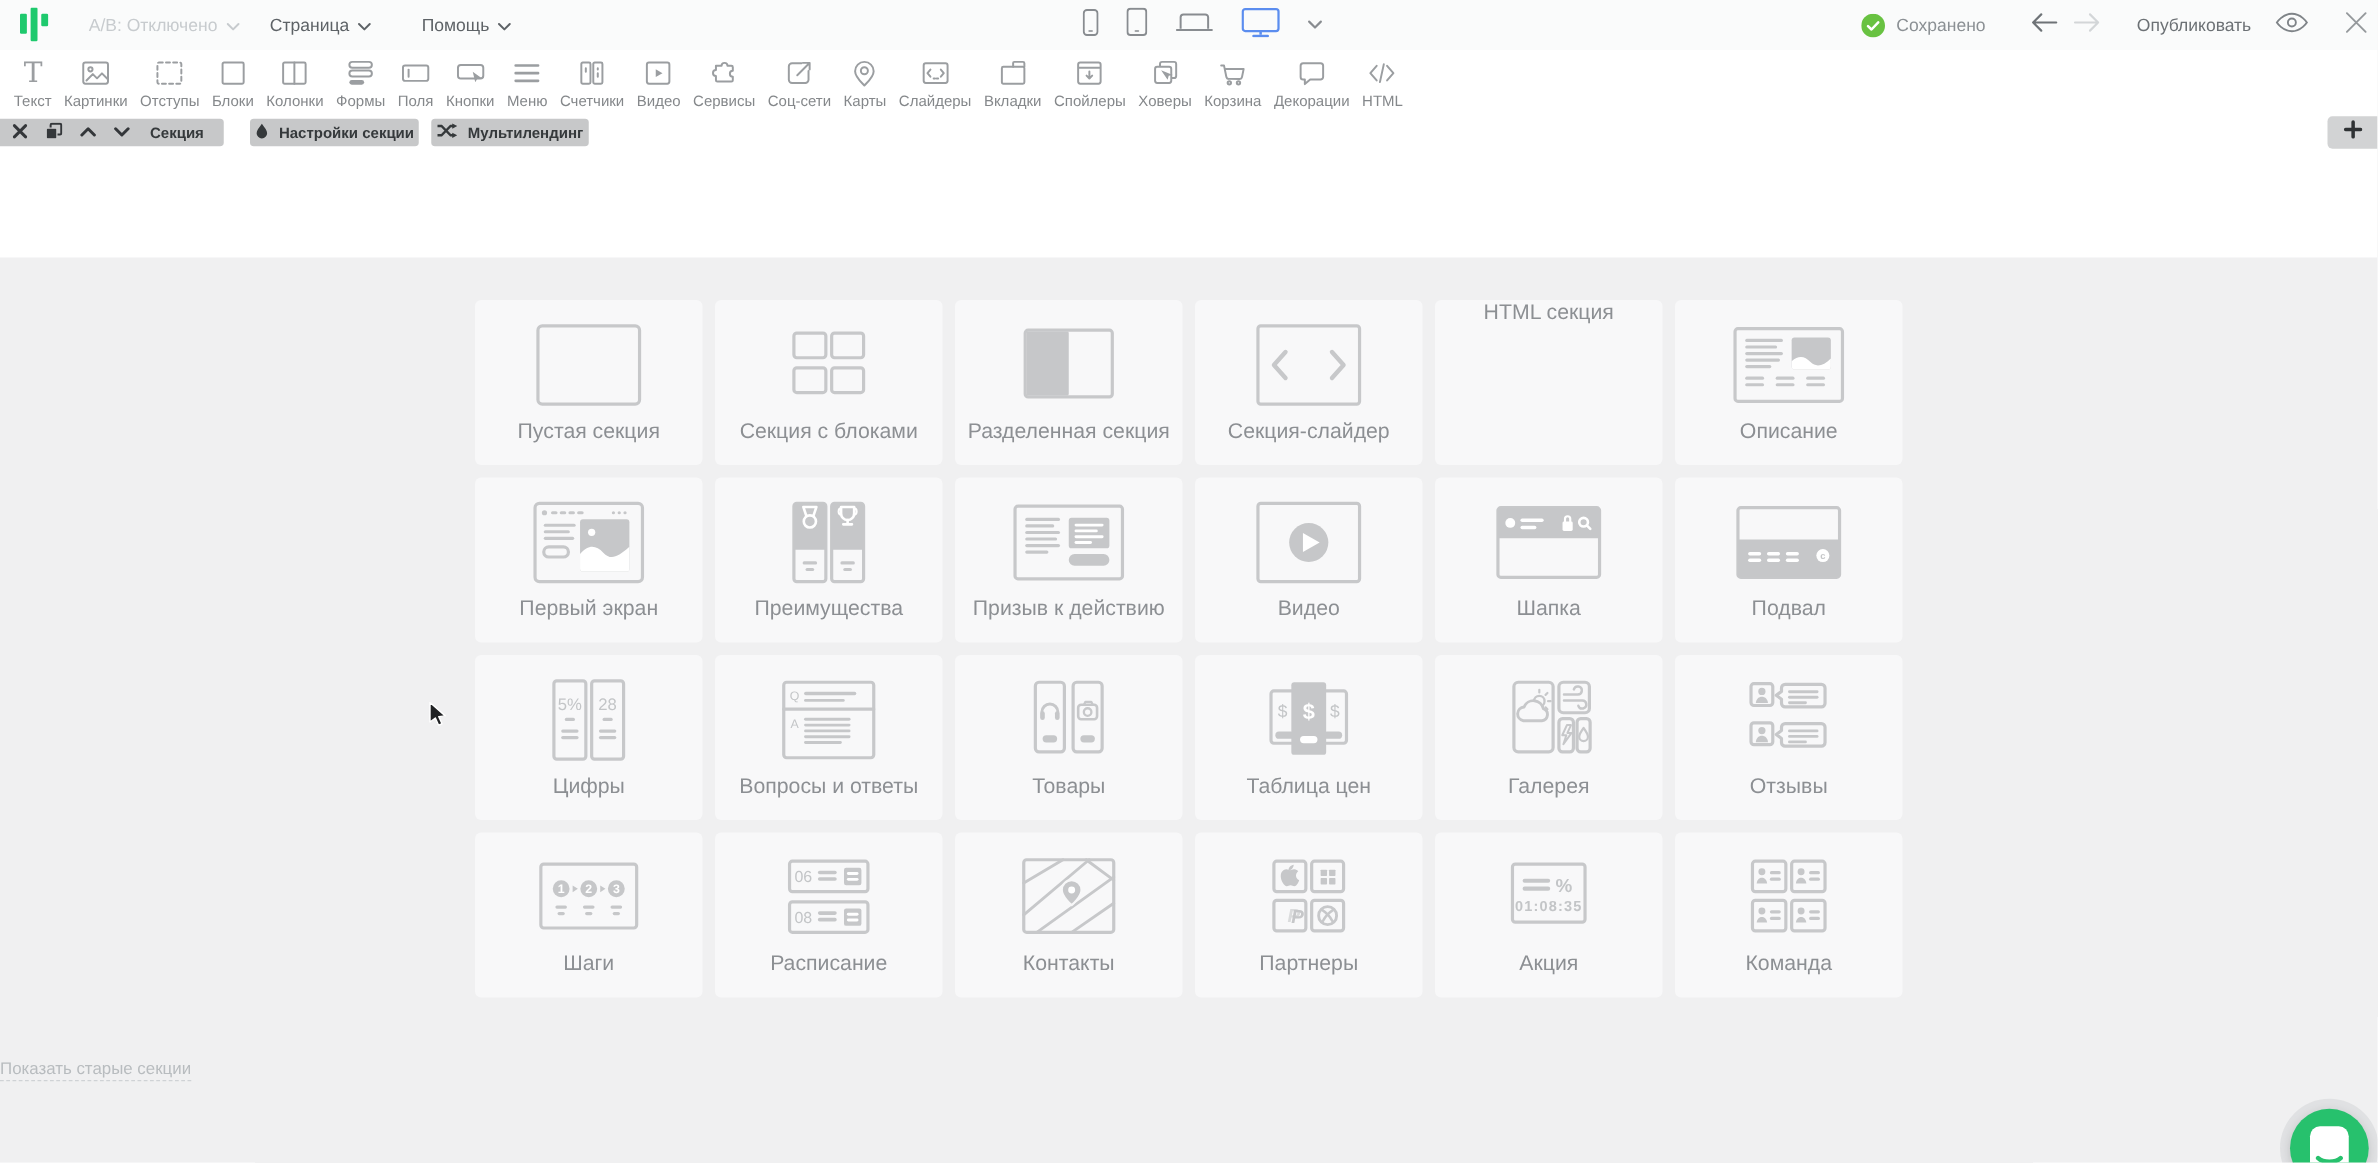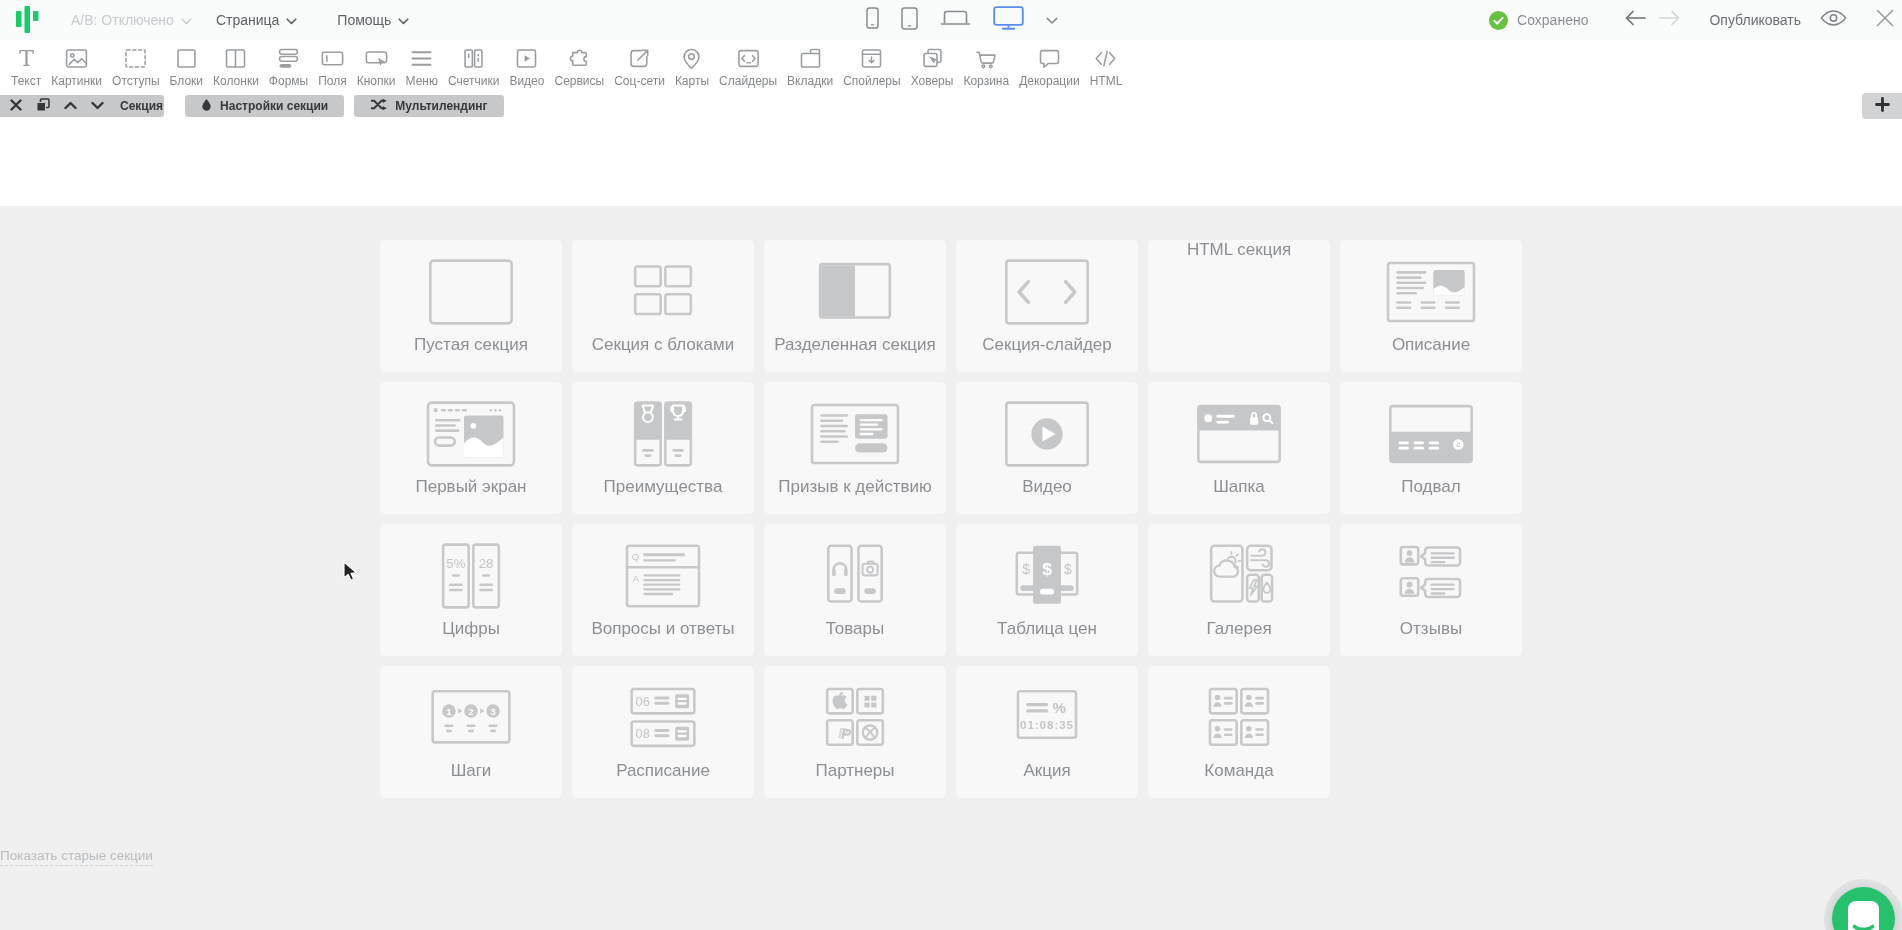--- a/index.html
+++ b/index.html
@@ -36,24 +36,24 @@
 
   
   .toolbar{position:absolute;top:40px;left:0;right:0;height:55px;background:#fff;display:flex;align-items:flex-start;padding:5px 0 0 6px;white-space:nowrap}
   .tb-item{display:flex;flex-direction:column;align-items:center;gap:2px;padding:0 5px;cursor:pointer}
   .tb-icon{height:27px;display:flex;align-items:center}
   .tb-label{font-size:12px;color:#85888b}
 
   
   .section-bar{position:absolute;top:95px;left:0;display:flex;align-items:center;z-index:4}
   .pill{height:22px;background:#c7c8c9;color:#35393b;display:flex;align-items:center;border-radius:3px;font-size:12px;font-weight:bold}
-  .pill-main{border-radius:0 3px 3px 0;padding:0 1px 0 10px}
+  .pill-main{border-radius:0 3px 3px 0;padding:0 16px 0 10px}
   .pill-main button{color:#34373a;margin-right:14px}
   .pill-main .pill-label{margin-left:2px}
-  .pill-btn{padding:0 16px;gap:8px}
+  .pill-btn{padding:0 4px;gap:8px}
   .pill + .pill-btn{margin-left:21px}
   .pill-btn + .pill-btn{margin-left:10px}
   .add-section{position:absolute;top:93px;right:0;width:40px;height:26px;background:#d2d3d4;border-radius:4px 0 0 4px;justify-content:center;color:#2f3234;z-index:4}
 
   
   .canvas{position:absolute;top:206px;left:0;right:0;bottom:0;background:#f0f0f1}
   .grid{position:absolute;top:34px;left:380px;display:grid;grid-template-columns:repeat(6,182px);grid-auto-rows:132px;gap:10px}
   .card{background:#f8f8f9;border-radius:5px;display:flex;flex-direction:column;align-items:center;cursor:pointer}
   .card-icon{flex:1;display:flex;align-items:center;justify-content:center;padding-top:8px}
   .card-label{font-size:17px;color:#8c8f93;margin-bottom:17px}
@@ -797,20 +797,33 @@
               <rect x="62.5" y="45.5" width="8" height="2" rx="1" fill="#fff" stroke="none"></rect>
             </g>
           </svg>
         </div>
         <div class="card-label">Расписание</div>
       </div>
       <div class="card">
         <div class="card-icon">
           <svg viewBox="0 0 100 62" width="118" height="72">
             <g fill="none" stroke="#c7c8ca" stroke-width="2.2" stroke-linecap="round" stroke-linejoin="round">
+              <rect x="19" y="5" width="62" height="50" rx="2"></rect>
+              <path d="M19 21L46 5M19 43L64 5M28 55L81 17M52 55L81 35M62 5l19 14" fill="none" stroke-width="2"></path>
+              <path d="M52 19a6.8 6.8 0 0 1 6.8 6.8c0 4.7-6.8 10.5-6.8 10.5s-6.8-5.8-6.8-10.5A6.8 6.8 0 0 1 52 19z" fill="#c6c7c9" stroke="#f8f8f9" stroke-width="1.5"></path>
+              <circle cx="52" cy="25.8" r="2.4" fill="#fff" stroke="none"></circle>
+            </g>
+          </svg>
+        </div>
+        <div class="card-label">Контакты</div>
+      </div>
+      <div class="card">
+        <div class="card-icon">
+          <svg viewBox="0 0 100 62" width="118" height="72">
+            <g fill="none" stroke="#c7c8ca" stroke-width="2.2" stroke-linecap="round" stroke-linejoin="round">
               <rect x="26" y="6" width="22" height="21" rx="2"></rect>
               <rect x="52" y="6" width="22" height="21" rx="2"></rect>
               <rect x="26" y="33" width="22" height="21" rx="2"></rect>
               <rect x="52" y="33" width="22" height="21" rx="2"></rect>
               <path d="M38.6 11.1c.6-.7 1.1-1.7 1-2.7-.9.1-2 .6-2.6 1.4-.6.6-1.1 1.7-.9 2.6 1 .1 2-.6 2.5-1.3z" fill="#c6c7c9" stroke="none"></path>
               <path d="M41.2 15.9c0-1.9 1.5-2.8 1.6-2.9-.9-1.3-2.3-1.5-2.8-1.5-1.2-.1-2.3.7-2.9.7-.6 0-1.5-.7-2.5-.7-1.3 0-2.5.8-3.2 2-1.4 2.4-.4 5.9 1 7.8.7.9 1.5 2 2.5 1.9 1 0 1.4-.6 2.6-.6s1.5.6 2.5.6 1.7-.9 2.4-1.9c.7-1.1 1-2.1 1-2.2 0 0-2.1-.8-2.2-3.2z" fill="#c6c7c9" stroke="none"></path>
               <rect x="58.2" y="11.8" width="4.4" height="4.4" rx="0.5" fill="#c6c7c9" stroke="none"></rect>
               <rect x="64" y="11.8" width="4.4" height="4.4" rx="0.5" fill="#c6c7c9" stroke="none"></rect>
               <rect x="58.2" y="17.6" width="4.4" height="4.4" rx="0.5" fill="#c6c7c9" stroke="none"></rect>
               <rect x="64" y="17.6" width="4.4" height="4.4" rx="0.5" fill="#c6c7c9" stroke="none"></rect>

